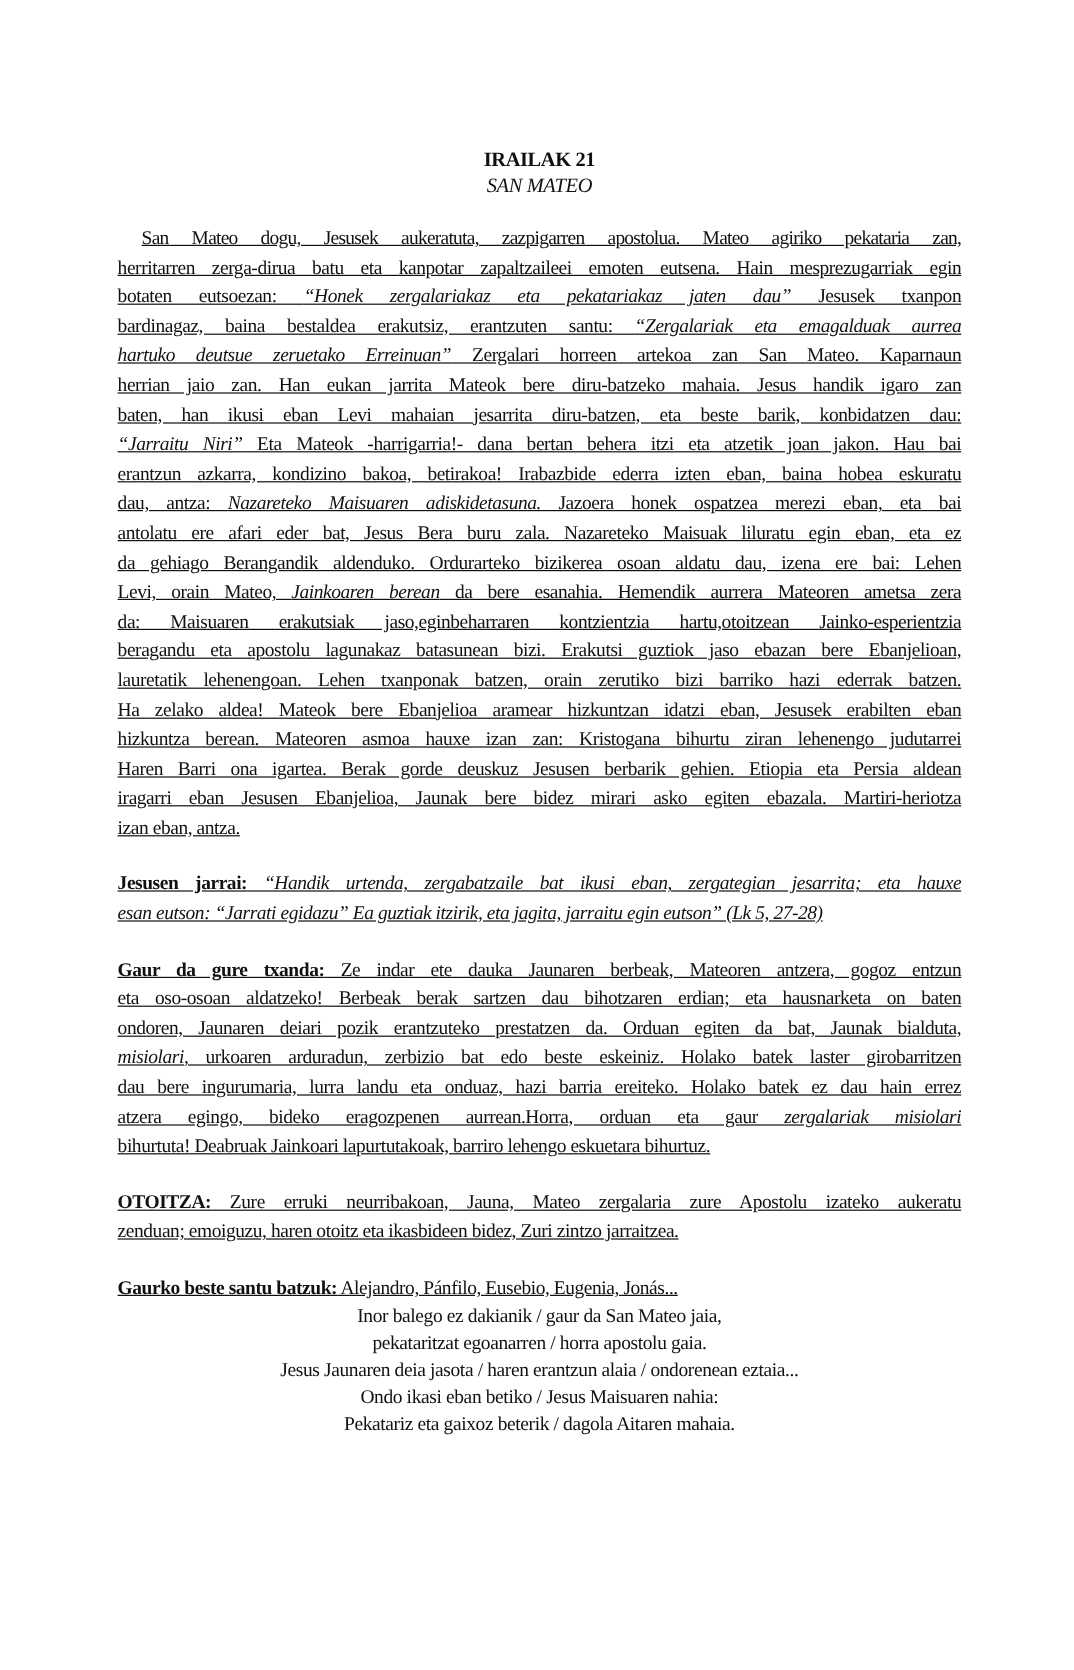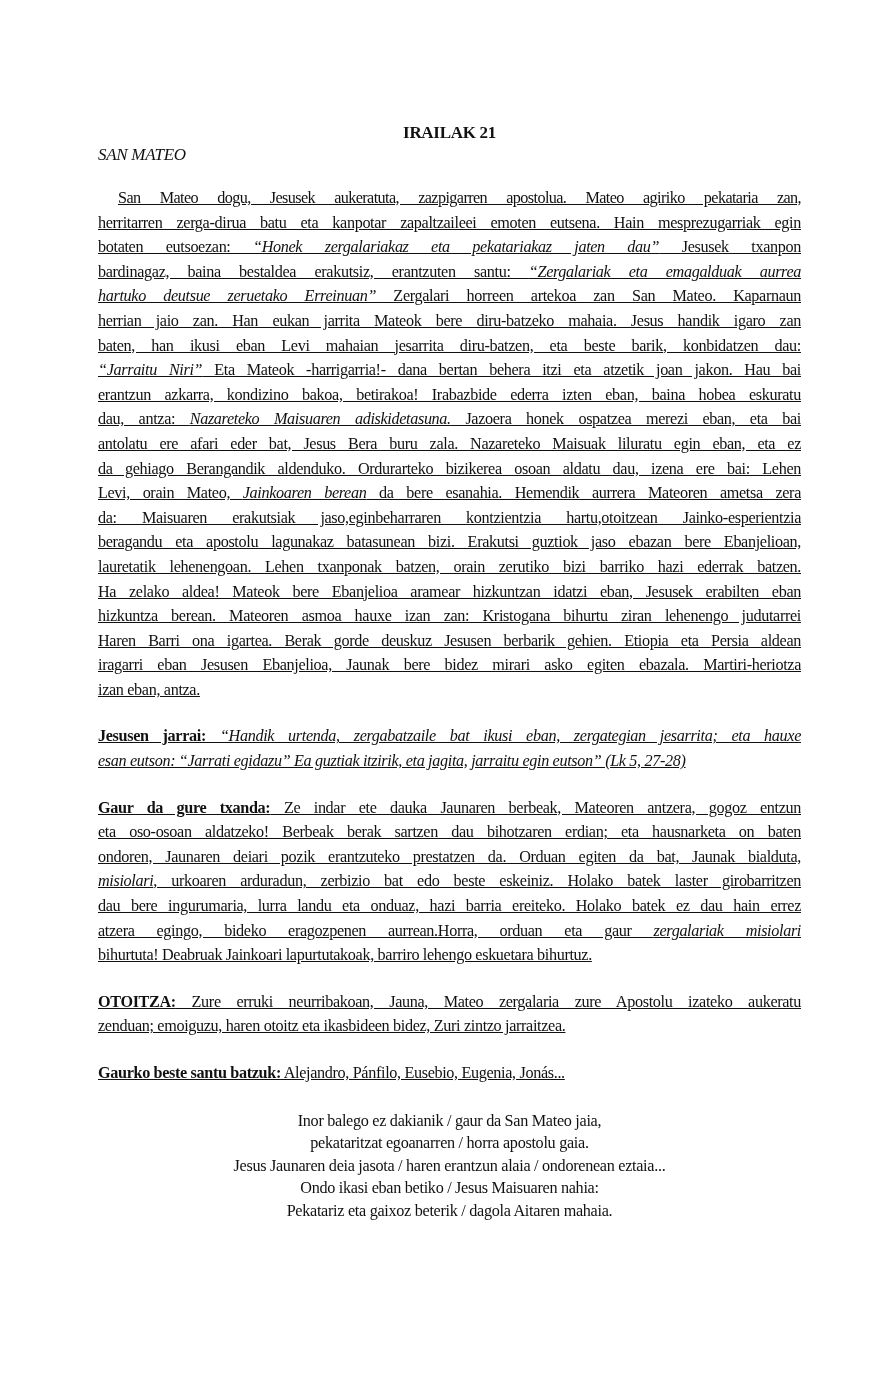--- a/index.html
+++ b/index.html
@@ -1,28 +1,28 @@
 <!DOCTYPE html>
 <html><head>
 <meta charset="utf-8">
 <style>
   html, body { margin: 0; padding: 0; background: #ffffff; }
   body { width: 895px; height: 1392px; position: relative; overflow: hidden;
          font-family: "Liberation Serif", "DejaVu Serif", serif; color: #111111; }
   .page { position: absolute; left: 98px; top: 122px; width: 703px; }
   .title { text-align: center; font-weight: bold; font-size: 17px; line-height: 22px; letter-spacing: -0.3px; }
-  .subtitle { text-align: left; font-style: italic; font-size: 17px; line-height: 22px; letter-spacing: -0.3px; margin-bottom: 20px; }
+  .subtitle { text-align: center; font-style: italic; font-size: 17px; line-height: 22px; letter-spacing: -0.3px; margin-bottom: 20px; }
   .para { font-size: 16.2px; line-height: 24.6px; letter-spacing: -0.35px; }
   .ln { display: block; text-align: justify; text-align-last: justify; white-space: nowrap; overflow: visible; text-decoration: underline; }
   .ln.last { text-align-last: left; }
   .ln.indent { padding-left: 20px; }
   .section { margin-top: 22px; }
   .it { font-style: italic; }
   .bold { font-weight: bold; }
-  .poem { margin-top: 24px; text-align: center; font-size: 16.2px; line-height: 22.5px; letter-spacing: -0.3px; }
+  .poem { text-align: center; font-size: 16.2px; line-height: 22.5px; letter-spacing: -0.3px; }
   .poem .pl { display: block; }
 </style>
 </head>
 <body>
 
 <div class="page">
   <div class="title">IRAILAK 21</div>
   <div class="subtitle">SAN MATEO</div>
 
   <div class="para" id="intro">

